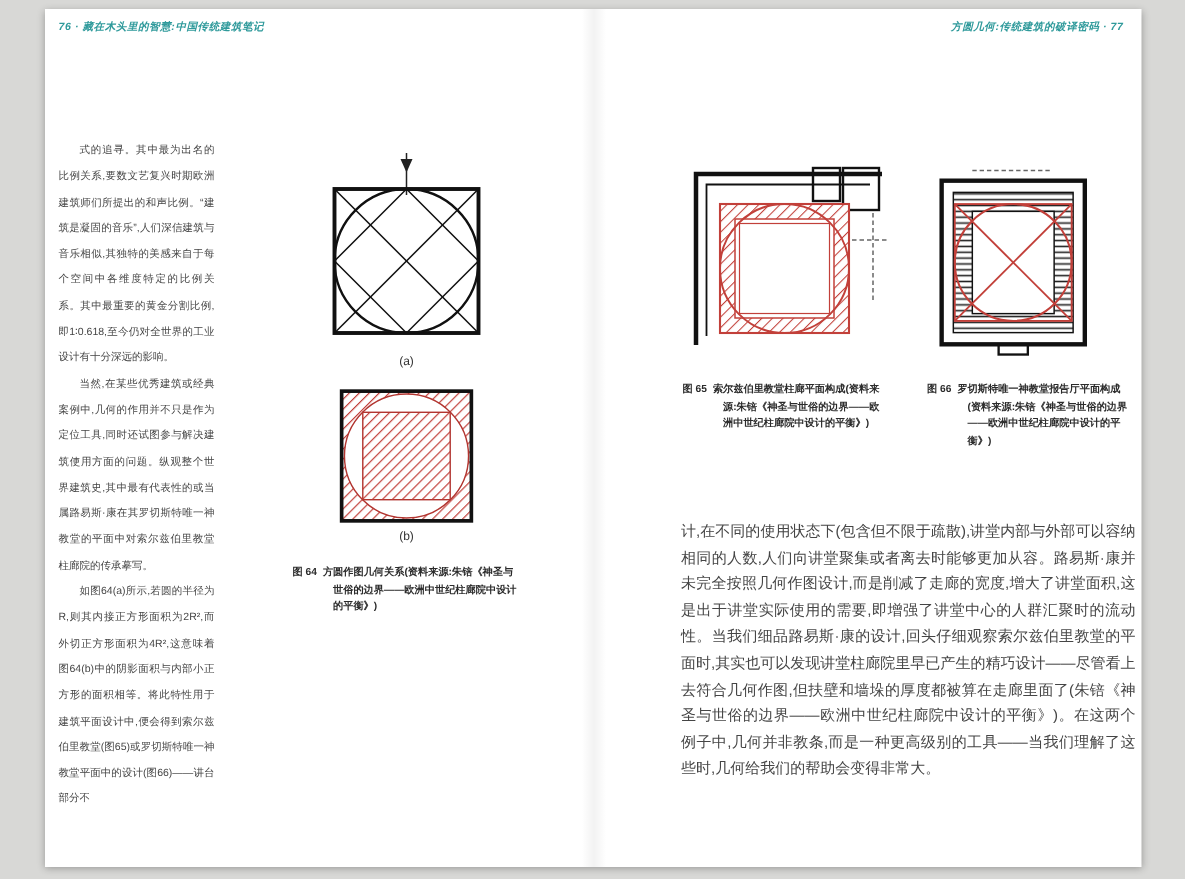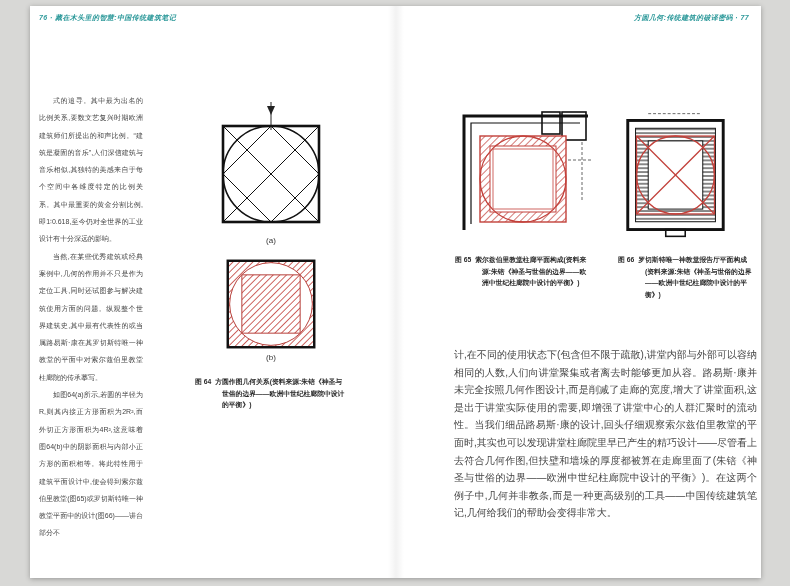--- a/index.html
+++ b/index.html
@@ -165,18 +165,18 @@
 
     <div class="caption cap65">
       <span class="capnum">图 65</span><span>索尔兹伯里教堂柱廊平面构成(资料来源:朱锫《神圣与世俗的边界——欧洲中世纪柱廊院中设计的平衡》)</span>
     </div>
 
     <div class="caption cap66">
       <span class="capnum">图 66</span><span>罗切斯特唯一神教堂报告厅平面构成(资料来源:朱锫《神圣与世俗的边界——欧洲中世纪柱廊院中设计的平衡》)</span>
     </div>
 
     <div class="rbody">
-      <p>计,在不同的使用状态下(包含但不限于疏散),讲堂内部与外部可以容纳相同的人数,人们向讲堂聚集或者离去时能够更加从容。路易斯·康并未完全按照几何作图设计,而是削减了走廊的宽度,增大了讲堂面积,这是出于讲堂实际使用的需要,即增强了讲堂中心的人群汇聚时的流动性。当我们细品路易斯·康的设计,回头仔细观察索尔兹伯里教堂的平面时,其实也可以发现讲堂柱廊院里早已产生的精巧设计——尽管看上去符合几何作图,但扶壁和墙垛的厚度都被算在走廊里面了(朱锫《神圣与世俗的边界——欧洲中世纪柱廊院中设计的平衡》)。在这两个例子中,几何并非教条,而是一种更高级别的工具——中国传统建筑笔记,几何给我们的帮助会变得非常大。</p>
+      <p>计,在不同的使用状态下(包含但不限于疏散),讲堂内部与外部可以容纳相同的人数,人们向讲堂聚集或者离去时能够更加从容。路易斯·康并未完全按照几何作图设计,而是削减了走廊的宽度,增大了讲堂面积,这是出于讲堂实际使用的需要,即增强了讲堂中心的人群汇聚时的流动性。当我们细品路易斯·康的设计,回头仔细观察索尔兹伯里教堂的平面时,其实也可以发现讲堂柱廊院里早已产生的精巧设计——尽管看上去符合几何作图,但扶壁和墙垛的厚度都被算在走廊里面了(朱锫《神圣与世俗的边界——欧洲中世纪柱廊院中设计的平衡》)。在这两个例子中,几何并非教条,而是一种更高级别的工具——当我们理解了这些时,几何给我们的帮助会变得非常大。</p>
     </div>
   </div>
 
   <div class="gutter"></div>
 </div>
 
 </body></html>

